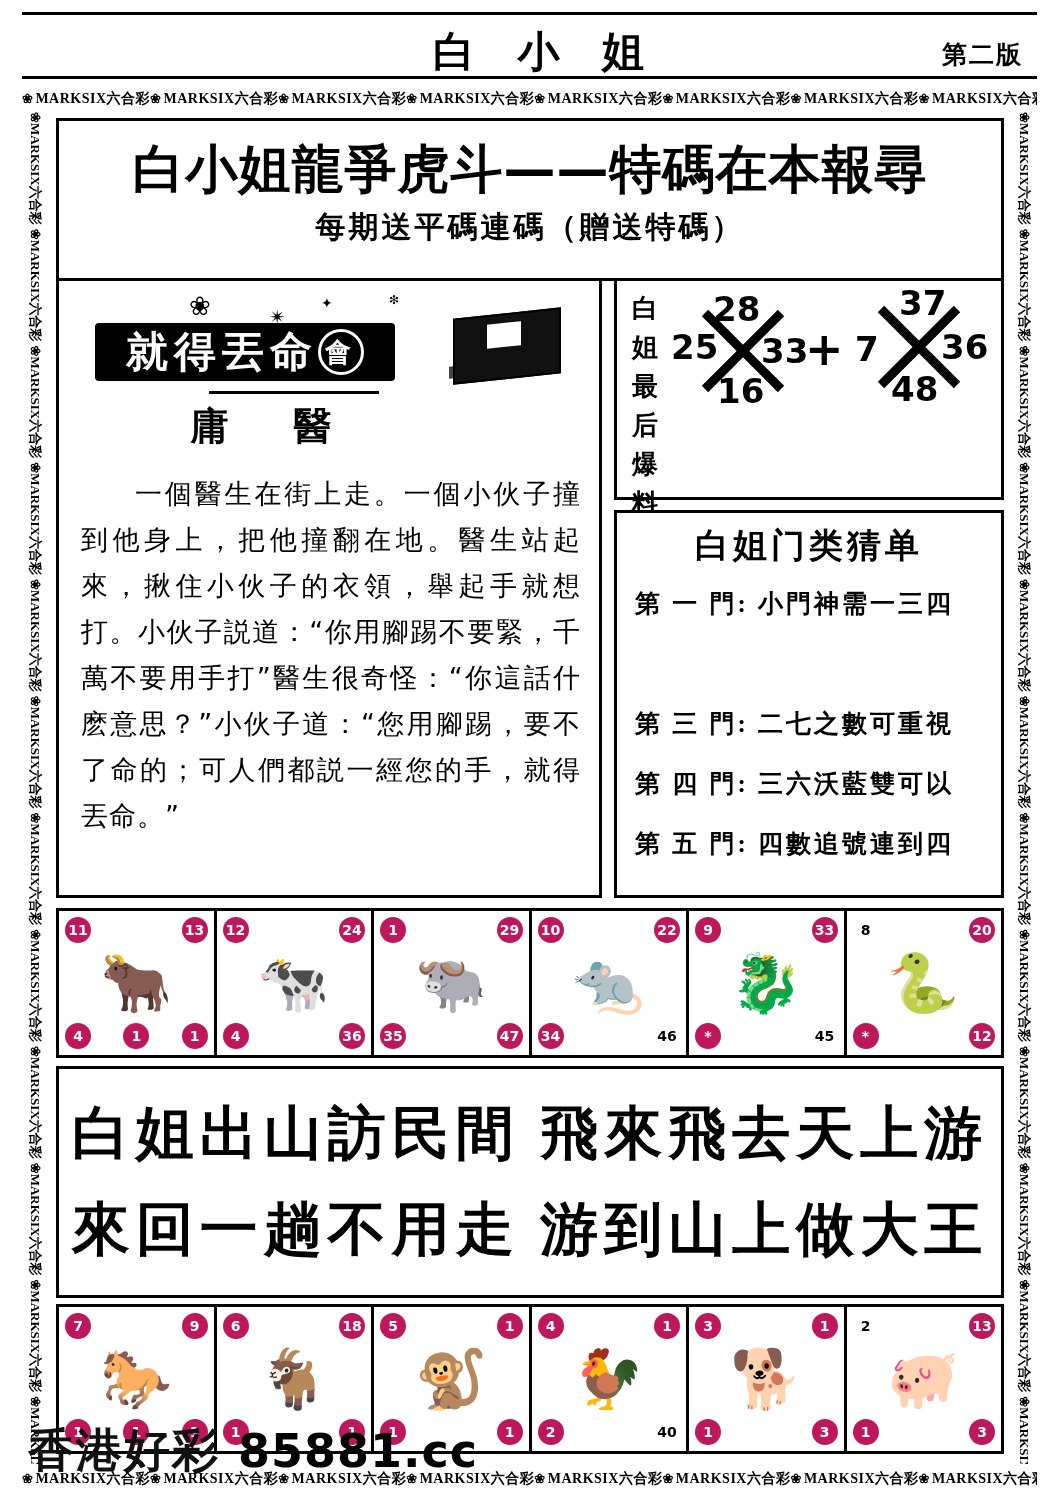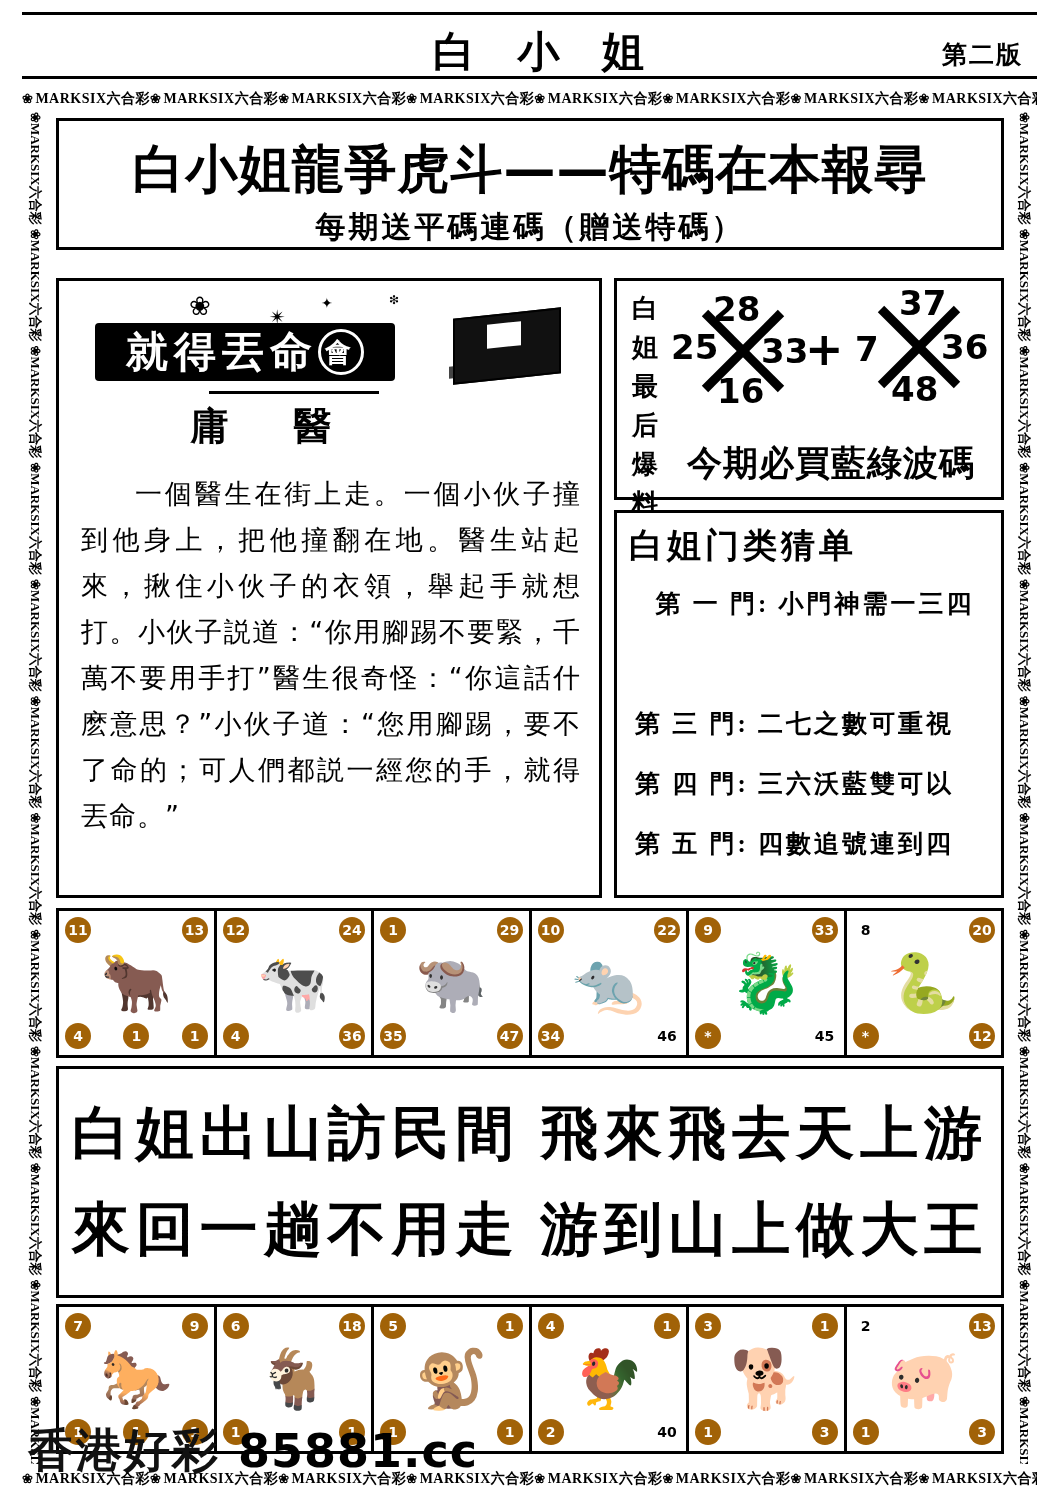--- a/index.html
+++ b/index.html
@@ -27,21 +27,21 @@
   .vstrip .vinner{position:absolute;top:0;left:0;width:1352px;height:26px;transform-origin:0 0;display:flex;align-items:center;gap:4px;font-family:"Liberation Serif","DejaVu Serif",serif;font-size:13px;font-weight:bold;white-space:nowrap;}
   .vstrip.left .vinner{transform:rotate(90deg) translateY(-26px);}
   .vstrip.right .vinner{transform:rotate(90deg) translateY(-26px);}
 
   
   .frame{position:absolute;left:56px;top:118px;width:948px;height:1338px;}
 
   .box{border:3px solid #000;box-sizing:border-box;position:absolute;background:#fff;}
 
   
-  .banner{left:0;top:0;width:948px;height:132px;}
+  .banner{left:0;top:0;width:948px;height:163px;}
   .banner .b1{position:absolute;left:0;top:14px;width:100%;text-align:center;font-size:52px;font-weight:bold;letter-spacing:1px;font-family:"DejaVu Sans","Liberation Sans",sans-serif;}
   .banner .b2{position:absolute;left:0;top:86px;width:100%;text-align:center;font-size:30px;font-weight:bold;letter-spacing:3px;}
 
   
   .story{left:0;top:160px;width:546px;height:620px;}
   .story .sticker{position:absolute;left:36px;top:42px;width:300px;height:58px;background:#000;color:#fff;font-size:42px;font-weight:bold;letter-spacing:6px;text-align:center;line-height:58px;border-radius:4px;}
   .story .sticker .circ{display:inline-block;border:3px solid #fff;border-radius:50%;width:40px;height:40px;line-height:40px;font-size:26px;vertical-align:5px;}
   .story .subtitle{position:absolute;left:0;top:120px;width:430px;text-align:center;font-size:38px;font-weight:bold;letter-spacing:26px;}
   .story .underline{position:absolute;left:150px;top:110px;width:170px;height:3px;background:#000;}
   .story .body{position:absolute;left:22px;top:190px;width:500px;font-size:27px;line-height:46px;letter-spacing:1px;text-align:justify;text-indent:54px;}
@@ -52,30 +52,30 @@
   .sparkle{position:absolute;font-size:20px;font-weight:bold;}
 
   
   .nums{left:558px;top:160px;width:390px;height:222px;}
   .nums .vlabel{position:absolute;left:6px;top:8px;width:44px;height:200px;font-size:26px;font-weight:bold;line-height:39px;text-align:center;letter-spacing:0;}
   .nums .scratch{position:absolute;left:52px;top:4px;width:334px;height:140px;}
   .nums .slogan{position:absolute;left:46px;bottom:10px;width:336px;text-align:center;font-size:35px;font-weight:bold;letter-spacing:1px;}
 
   
   .gates{left:558px;top:392px;width:390px;height:388px;}
-  .gates .gtitle{position:absolute;left:12px;top:10px;width:100%;font-size:34px;font-weight:bold;letter-spacing:4px;font-family:Liberation Sans, sans-serif;}
+  .gates .gtitle{position:absolute;left:0;top:10px;width:100%;text-align:center;font-size:34px;font-weight:bold;letter-spacing:4px;font-family:Liberation Sans, sans-serif;}
   .gates .grow{position:absolute;left:18px;width:360px;font-size:25px;font-weight:bold;letter-spacing:3px;font-family:"Liberation Serif","DejaVu Serif",serif;}
 
   
   .animals{left:0;width:948px;height:150px;display:flex;}
   .animals.top{top:790px;}
   .animals.bottom{top:1186px;}
   .animals .cell{position:relative;flex:1 1 0;border-right:3px solid #000;box-sizing:border-box;overflow:hidden;}
   .animals .cell:last-child{border-right:none;}
-  .ball{position:absolute;width:26px;height:26px;border-radius:50%;background:#a16207;color:#fff;font-size:14px;font-weight:bold;line-height:26px;text-align:center;}
+  .ball{position:absolute;width:26px;height:26px;border-radius:50%;background:#be185d;color:#fff;font-size:14px;font-weight:bold;line-height:26px;text-align:center;}
   .ball.plain{background:#fff;color:#000;}
   .ball.tl{left:6px;top:6px;}
   .ball.tr{right:6px;top:6px;}
   .ball.bl{left:6px;bottom:6px;}
   .ball.bc{left:50%;margin-left:-13px;bottom:6px;}
   .ball.br{right:6px;bottom:6px;}
   .animal-art{position:absolute;left:50%;top:50%;transform:translate(-50%,-50%);font-size:58px;line-height:1;}
 
   
   .verse{left:0;top:948px;width:948px;height:232px;}
@@ -183,26 +183,25 @@
         <line x1="36" y1="28" x2="112" y2="104" stroke="#000" stroke-width="9"></line>
         <line x1="112" y1="28" x2="36" y2="104" stroke="#000" stroke-width="9"></line>
         <text x="136" y="80" font-size="46" font-weight="bold" font-family="DejaVu Sans, sans-serif" id="n-plus">+</text>
         <text x="186" y="76" font-size="34" font-weight="bold" font-family="DejaVu Sans, sans-serif" id="n-left2">7</text>
         <text x="230" y="30" font-size="34" font-weight="bold" font-family="DejaVu Sans, sans-serif" id="n-top2">37</text>
         <text x="272" y="74" font-size="34" font-weight="bold" font-family="DejaVu Sans, sans-serif" id="n-right2">36</text>
         <text x="222" y="116" font-size="34" font-weight="bold" font-family="DejaVu Sans, sans-serif" id="n-bot2">48</text>
         <line x1="212" y1="24" x2="288" y2="100" stroke="#000" stroke-width="9"></line>
         <line x1="288" y1="24" x2="212" y2="100" stroke="#000" stroke-width="9"></line>
       </svg>
-      <div class="slogan">今期必買藍綠波碼</div>
     </div>
 
     <div class="box gates">
       <div class="gtitle">白姐门类猜单</div>
-      <div class="grow" style="top:74px;text-align:center;">
+      <div class="grow" style="top:74px;">
         <span>第 一 門:</span>
         <span>小門神需一三四</span>
       </div>
       <div class="grow" style="top:194px;">
         <span>第 三 門:</span>
         <span>二七之數可重視</span>
       </div>
       <div class="grow" style="top:254px;">
         <span>第 四 門:</span>
         <span>三六沃藍雙可以</span>

